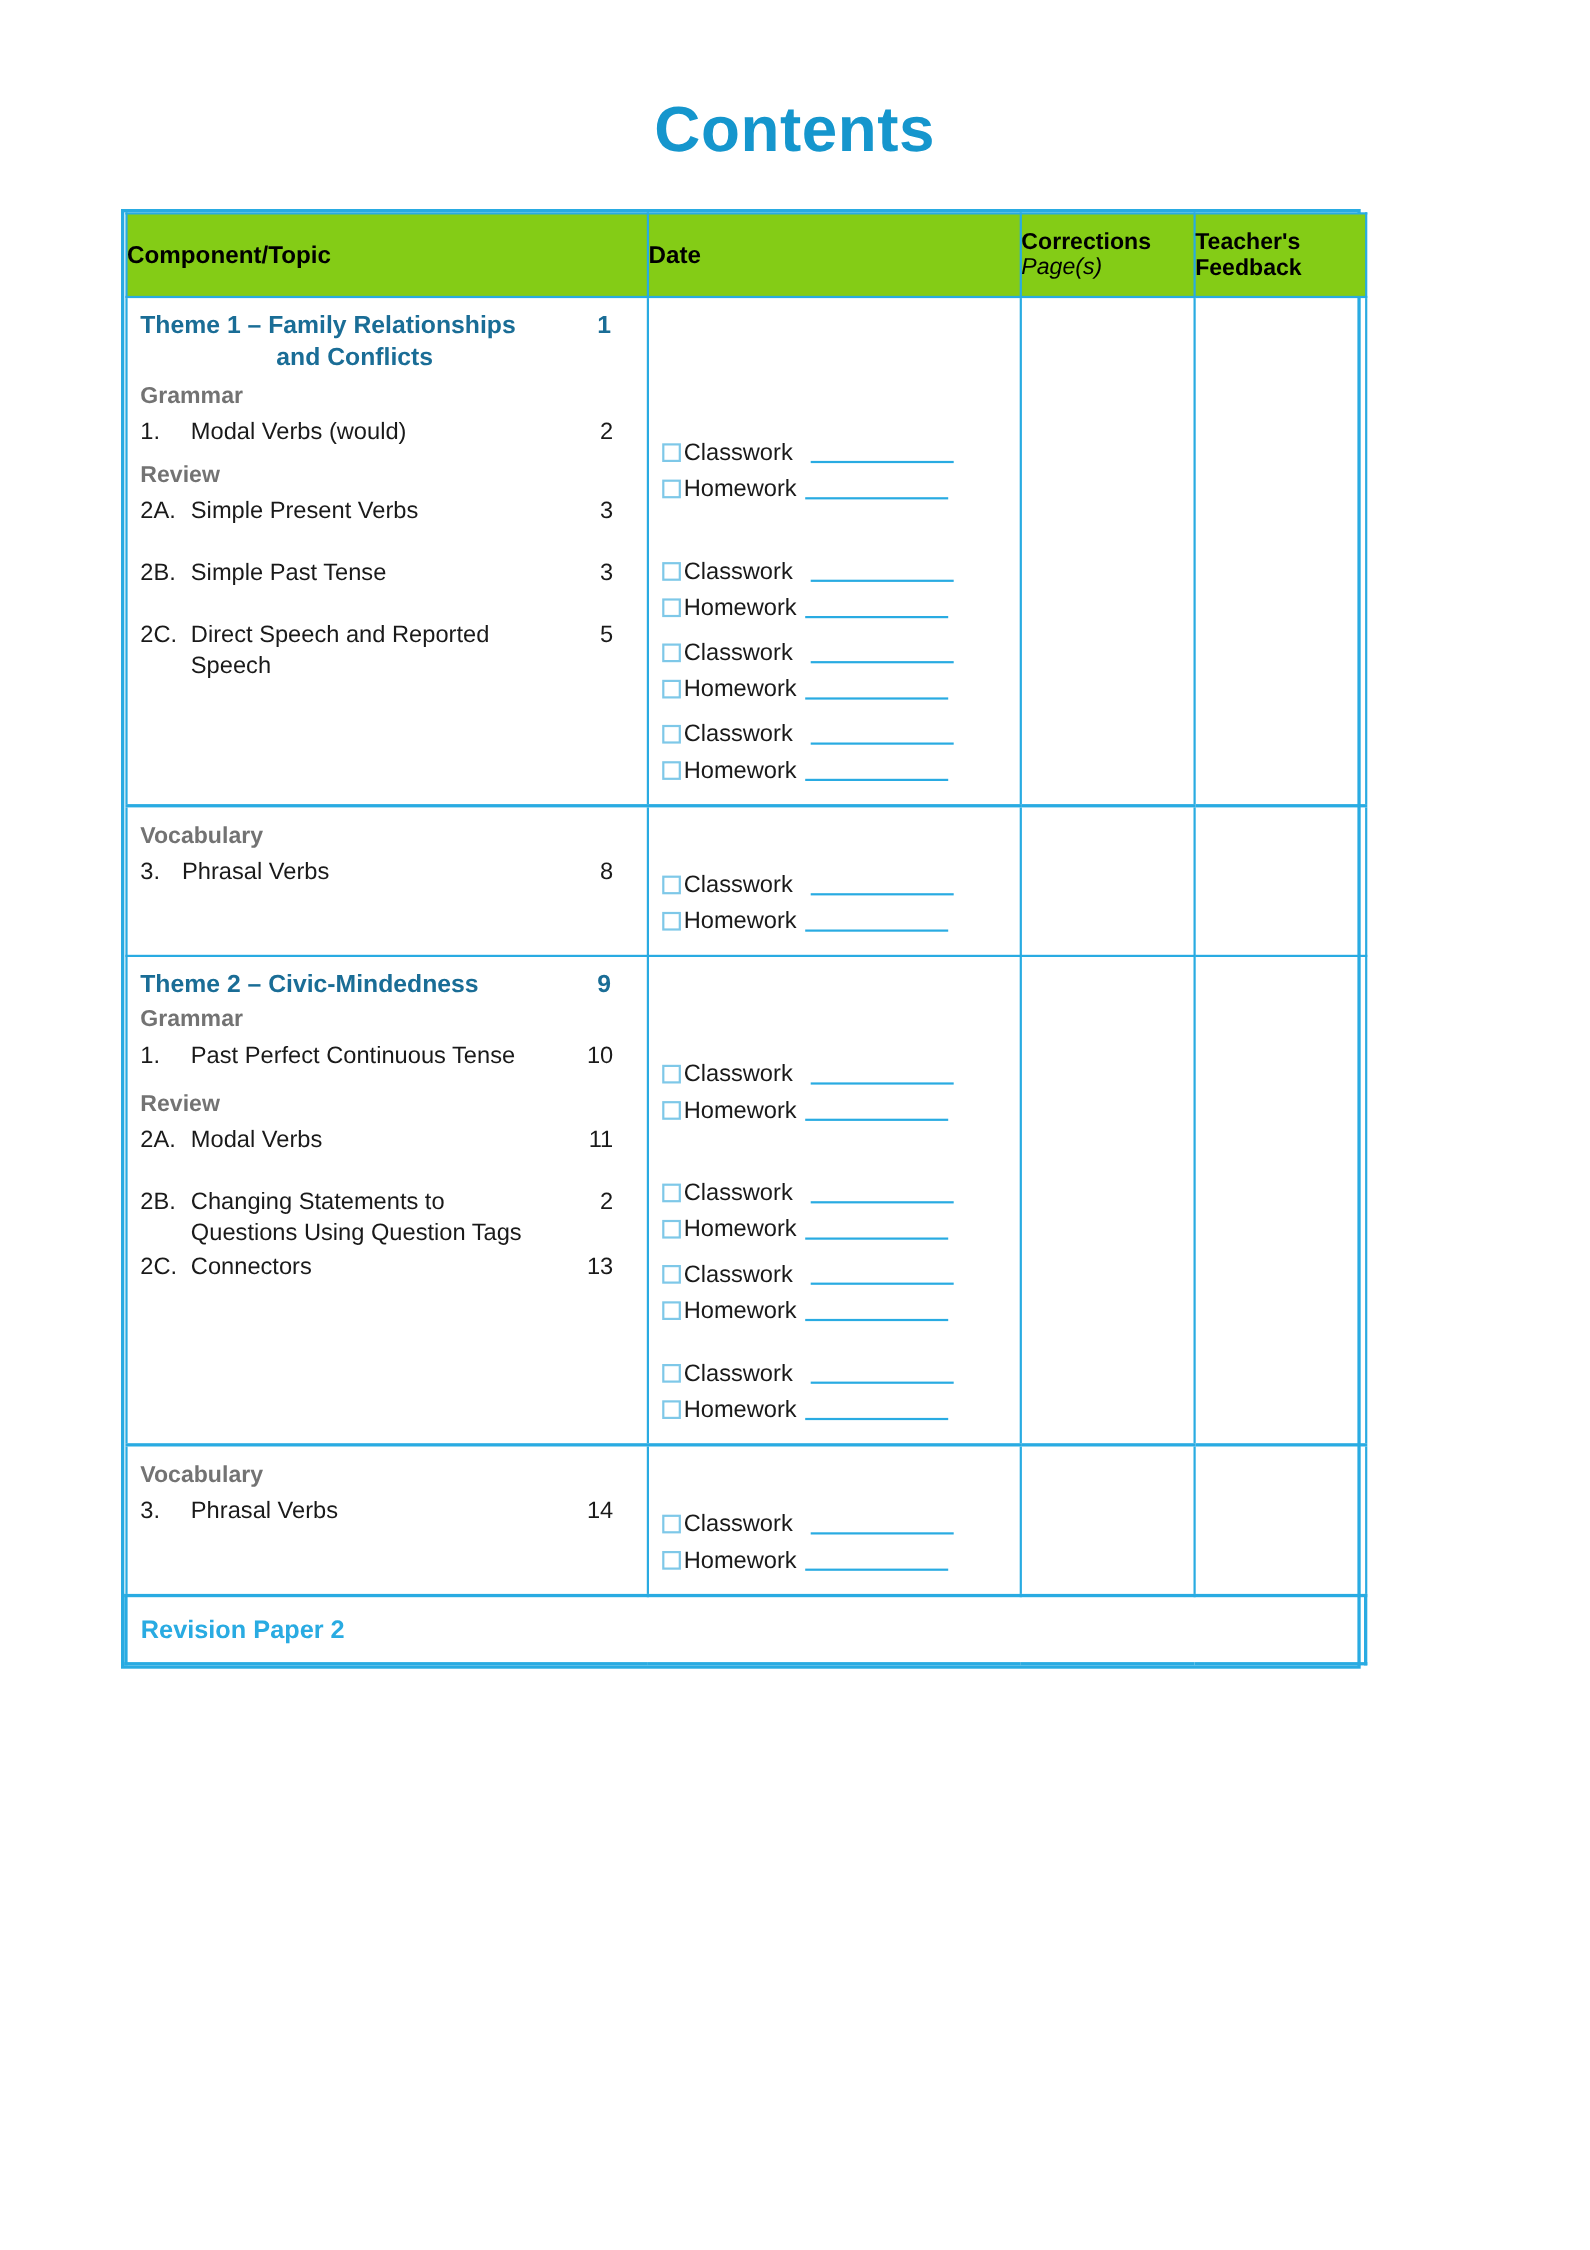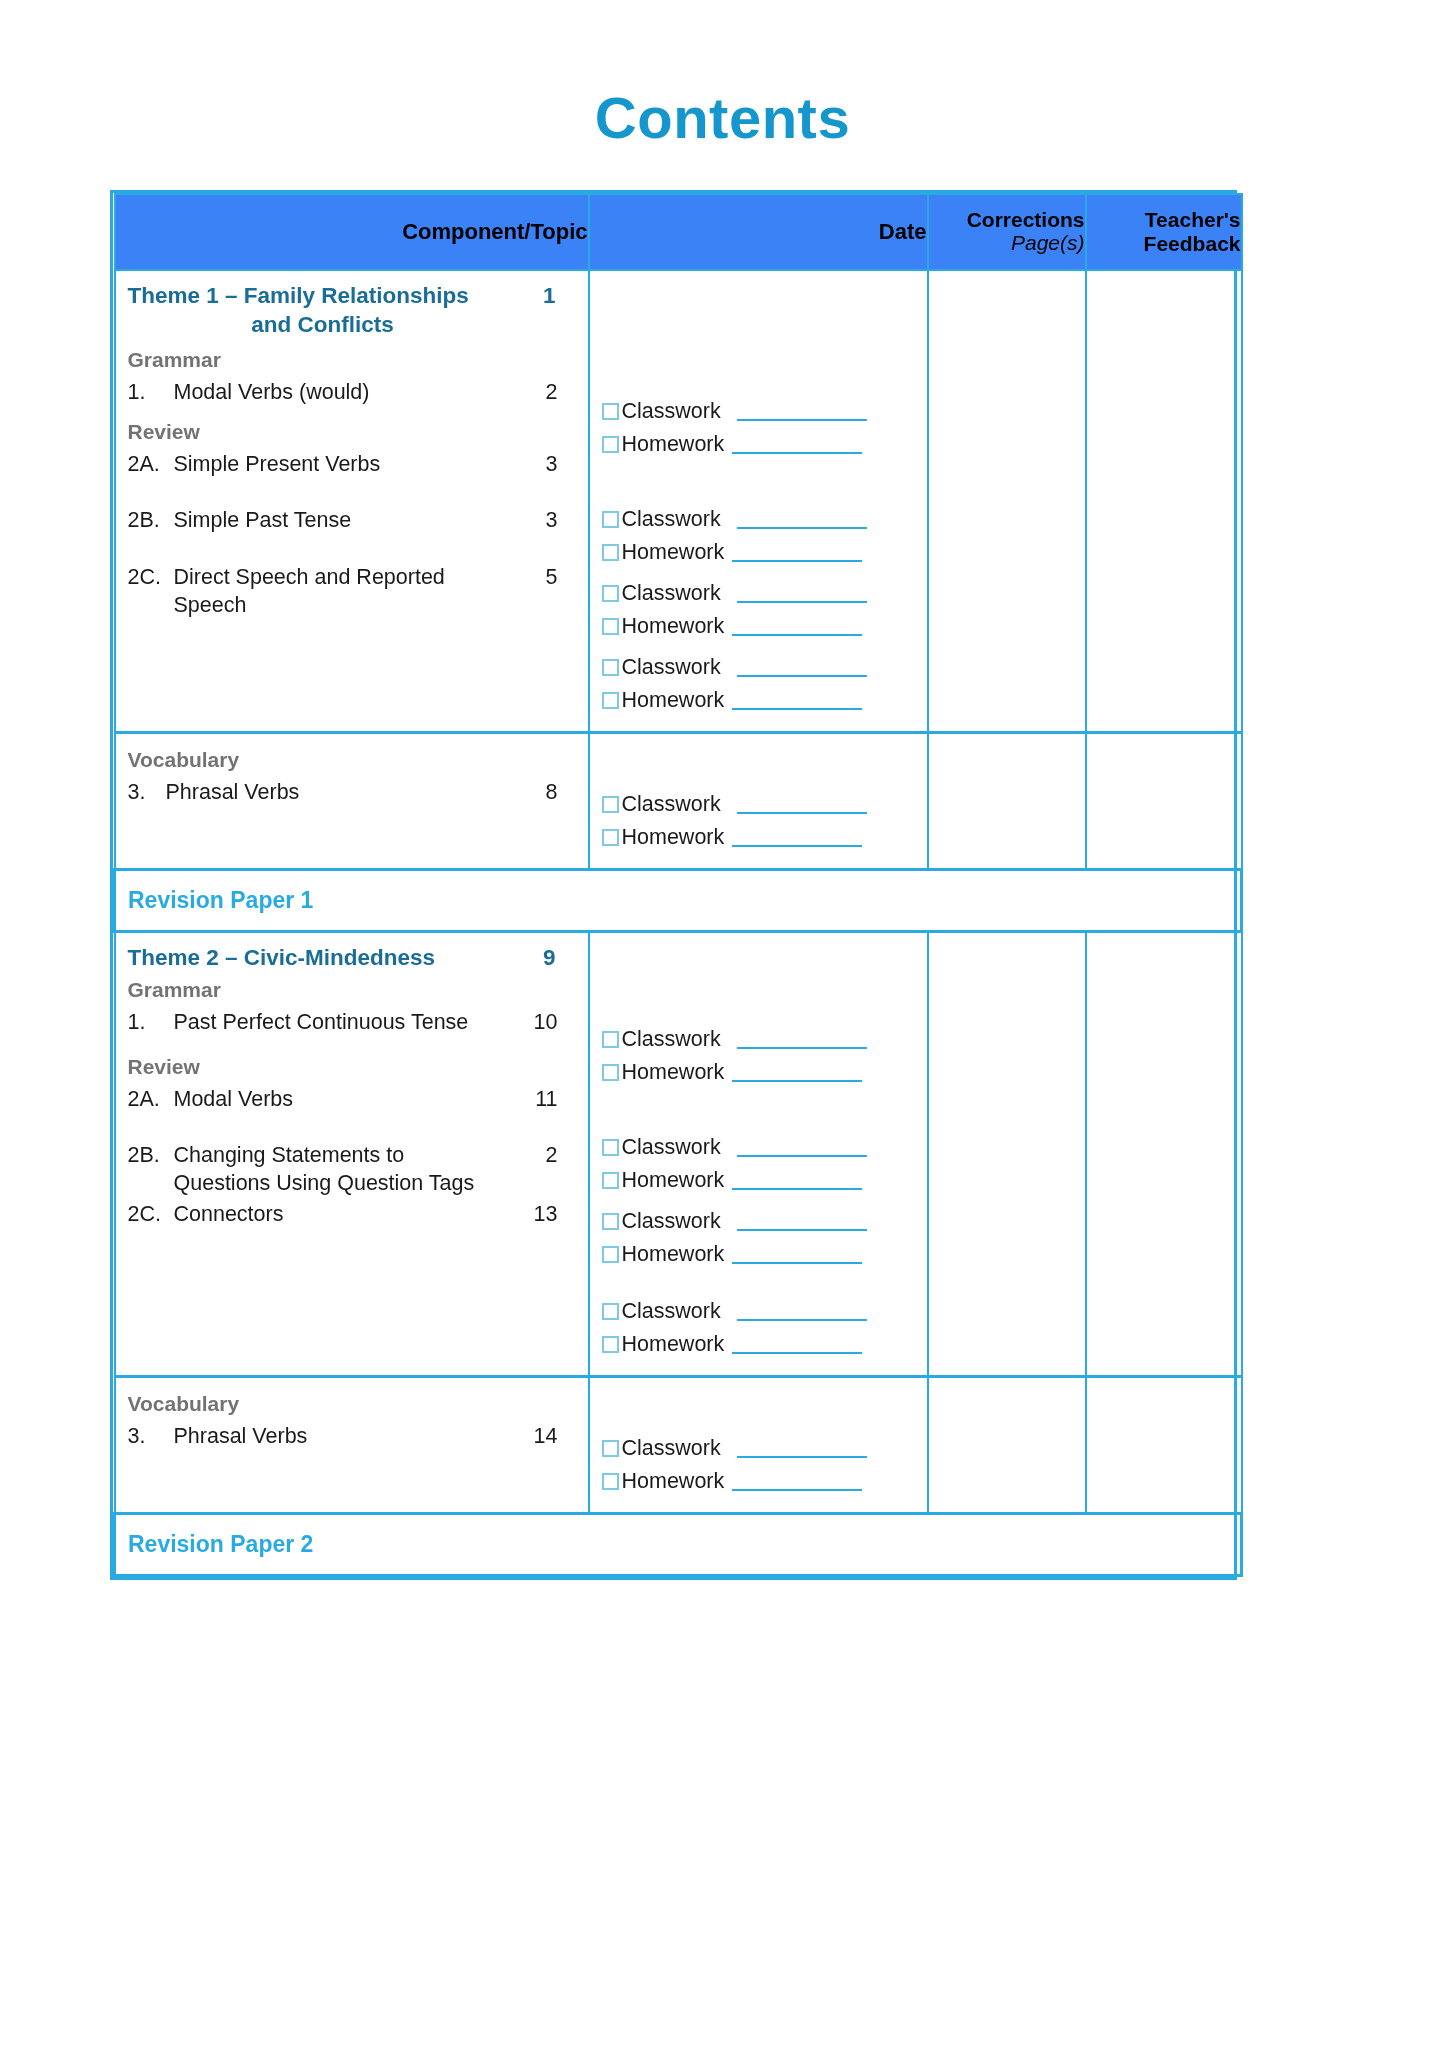--- a/index.html
+++ b/index.html
@@ -56,23 +56,23 @@
 
   td, th {
     border: 2px solid #29abe2;
     padding: 0;
     vertical-align: top;
     box-sizing: border-box;
   }
 
   
   thead th {
-    background: #3b82f6;
+    background: #84cc16;
     height: 76px;
-    text-align: right;
+    text-align: left;
     vertical-align: middle;
     color: #000000;
     font-weight: 700;
   }
   .th-topic { font-size: 22px; }
   .th-date  { font-size: 22px; }
   .th-corr  { font-size: 21px; line-height: 1.08; }
   .th-corr .sub {
     display: block;
     font-style: italic;
@@ -339,25 +339,20 @@
             <div class="cw-row">
               <span class="cbox"></span>
               <span class="cw-label">Homework</span>
               <span class="rule hw"></span>
             </div>
           </td>
           <td class="blank-cell divider-top"></td>
           <td class="blank-cell divider-top"></td>
         </tr>
 
-        <tr class="rev-row">
-          <td colspan="4">
-            <span class="rev-label">Revision Paper 1</span>
-          </td>
-        </tr>
 
         <tr>
           <td class="topic-cell">
 
             <div class="theme-head">
               <span>Theme 2 – Civic-Mindedness</span>
               <span class="num">9</span>
             </div>
 
             <div class="section-head tight" style="margin-top:6px">Grammar</div>

